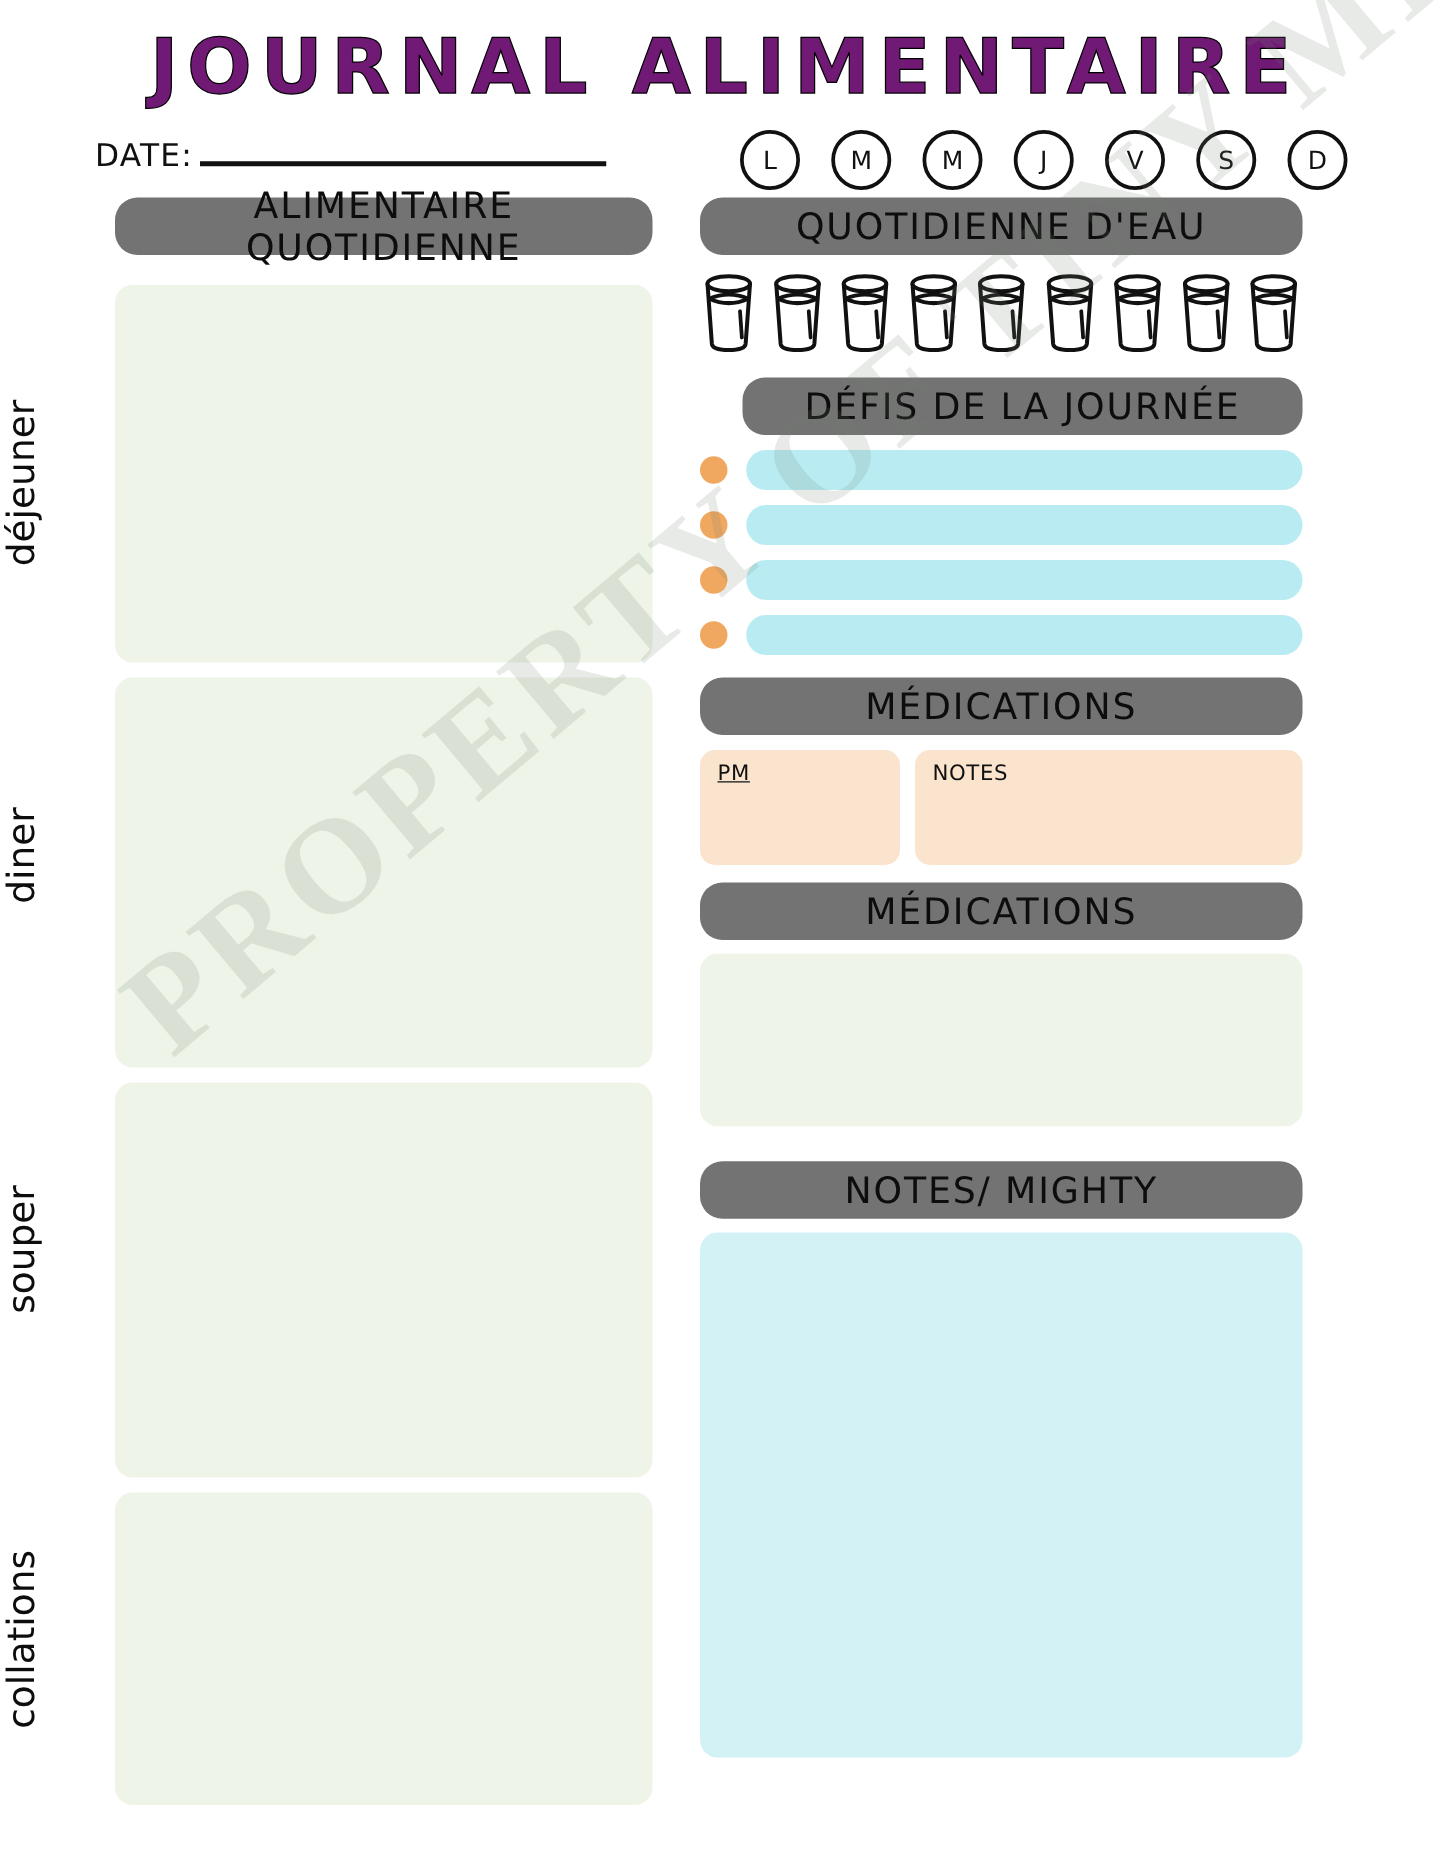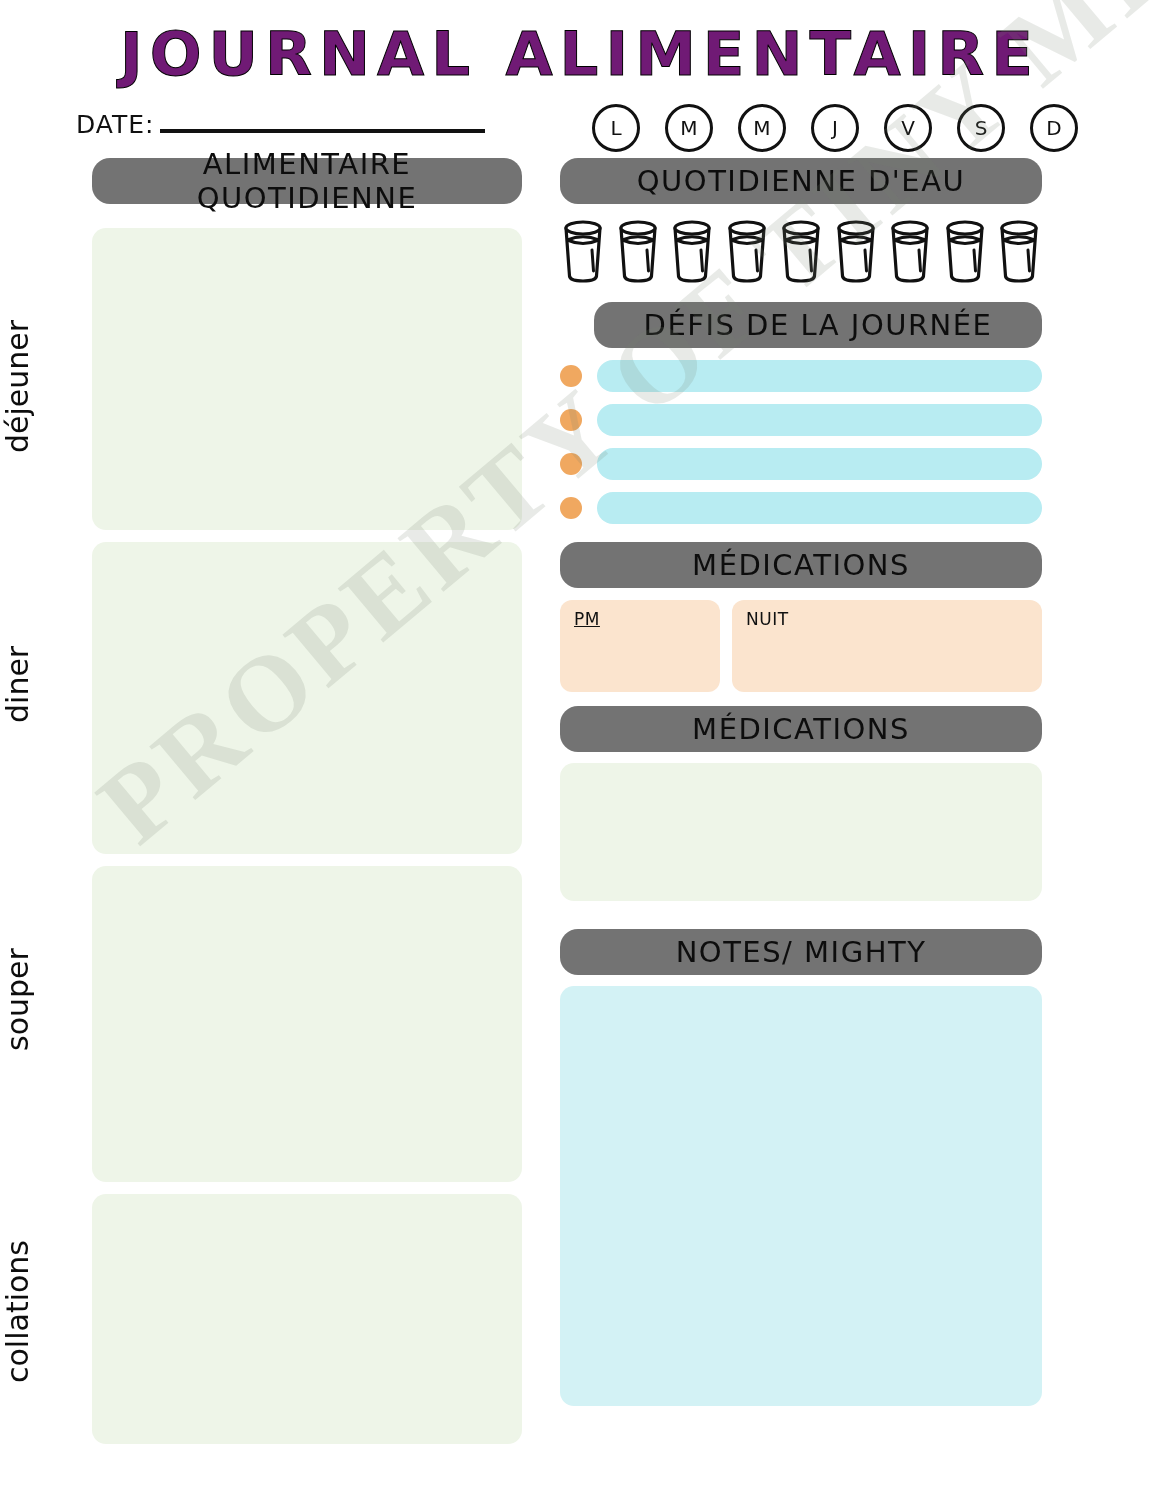--- a/index.html
+++ b/index.html
@@ -292,21 +292,21 @@
       <span class="challenge-dot"></span>
       <span class="challenge-bar"></span>
     </div>
 
     <div class="banner" style="margin-top:18px;">MÉDICATIONS</div>
     <div class="med-row">
       <div class="med-box med-pm">
         <span>PM</span>
       </div>
       <div class="med-box med-nuit">
-        <span>NUIT</span>
+        <span>NOTES</span>
       </div>
     </div>
 
     <div class="banner" style="margin-top:14px;">MÉDICATIONS</div>
     <div class="med-note"></div>
 
     <div class="banner" style="margin-top:28px;">NOTES/ MIGHTY</div>
     <div class="notes-area"></div>
   </div>
 

